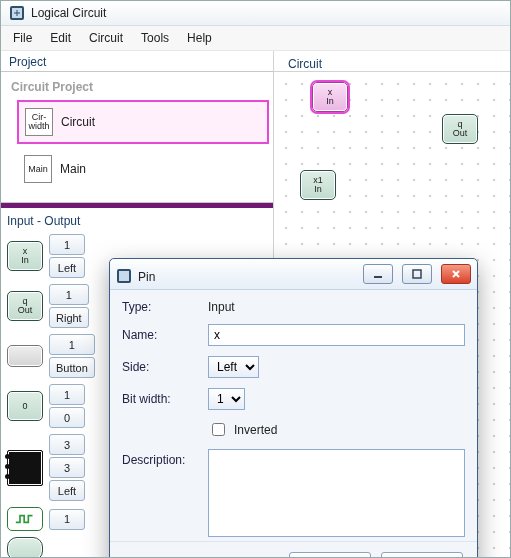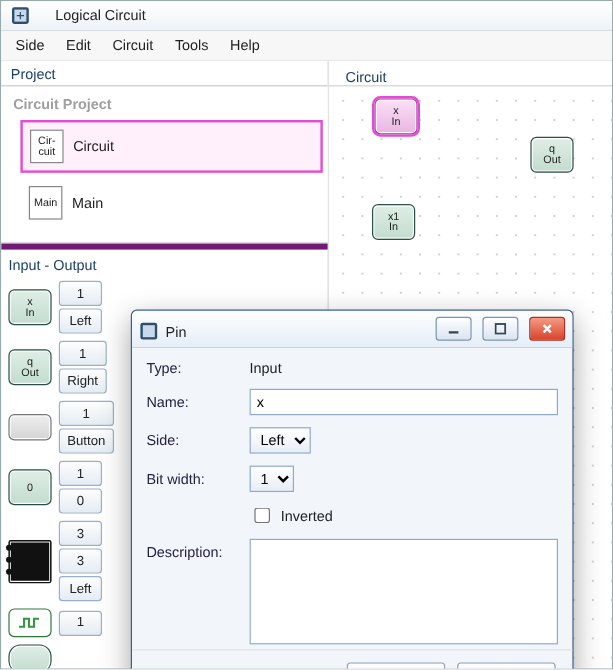--- a/index.html
+++ b/index.html
@@ -1,17 +1,17 @@
 <!DOCTYPE html>
 <html><head>
 <meta charset="utf-8">
 <style>
 html,body{margin:0;padding:0;font-family:"Segoe UI",Tahoma,sans-serif;font-size:12px;color:#222;background:#fff;width:511px;height:558px;overflow:hidden}
 .window{border:1px solid #9aa;display:flex;flex-direction:column;height:556px;width:509px;background:linear-gradient(#fdfdfd,#f3f3f3)}
-.titlebar{display:flex;align-items:center;gap:21px;padding:4px 8px;background:linear-gradient(#fff,#eef2f6);border-bottom:1px solid #d5dde5}
+.titlebar{display:flex;align-items:center;gap:6px;padding:4px 8px;background:linear-gradient(#fff,#eef2f6);border-bottom:1px solid #d5dde5}
 .titlebar .icon{width:16px;height:16px}
 .menubar{display:flex;gap:2px;padding:2px 4px;background:#f7f7f7;border-bottom:1px solid #e7e7e7}
 .menubar span{padding:3px 8px;border-radius:3px;cursor:default}
 .body{flex:1;display:flex;overflow:hidden;position:relative}
 .left{width:272px;display:flex;flex-direction:column;background:#fff;border-right:1px solid #d3d3d3}
 .section-label{padding:4px 8px 2px;color:#1b3f66}
 .tree{border:1px solid #c7c7c7;border-left:none;border-right:none;background:#fff;padding:6px 0 8px 6px}
 .tree-header{font-weight:bold;color:#9f9f9f;padding:2px 4px}
 .tree-item{display:flex;align-items:center;gap:8px;margin:4px 4px 4px 10px;padding:6px;border:1px solid transparent}
 .tree-item.selected{border:2px solid #e44ad6;background:#fff0fb}
@@ -53,36 +53,36 @@
       <svg viewBox="0 0 16 16">
           <rect x="1" y="1" width="14" height="14" fill="#2e4e6b" rx="2"></rect>
           <rect x="3" y="3" width="10" height="10" fill="#c7d9ea"></rect>
           <path d="M5 8h6M8 5v6" stroke="#2e4e6b" stroke-width="1"></path>
         </svg>
     </span>
     <span>Logical Circuit</span>
   </div>
 
   <div class="menubar">
-    <span>Side</span>
+    <span>File</span>
     <span>Edit</span>
     <span>Circuit</span>
     <span>Tools</span>
     <span>Help</span>
   </div>
 
   <div class="body">
 
     <div class="left">
       <div class="section-label">Project</div>
       <div class="tree">
         <div class="tree-header">Circuit Project</div>
         <div class="tree-item selected">
           <div class="tree-icon">Cir-
-cuit</div>
+width</div>
           <span>Circuit</span>
         </div>
         <div class="tree-item">
           <div class="tree-icon">Main</div>
           <span>Main</span>
         </div>
       </div>
 
       <div class="palette-label">Input - Output</div>
       <div class="palette">
@@ -152,21 +152,21 @@
       <div class="section-label">Circuit</div>
       <div class="canvas">
         <div class="node sel" style="left:38px;top:10px">
             <span>x</span>
             <span>In</span>
           </div>
         <div class="node" style="left:168px;top:42px">
             <span>q</span>
             <span>Out</span>
           </div>
-        <div class="node" style="left:36px;top:98px">
+        <div class="node" style="left:26px;top:98px">
             <span>x1</span>
             <span>In</span>
           </div>
       </div>
     </div>
 
     <div class="dialog">
       <div class="dlg-title">
         <span class="icon" style="width:16px;height:16px">
           <svg viewBox="0 0 16 16">

